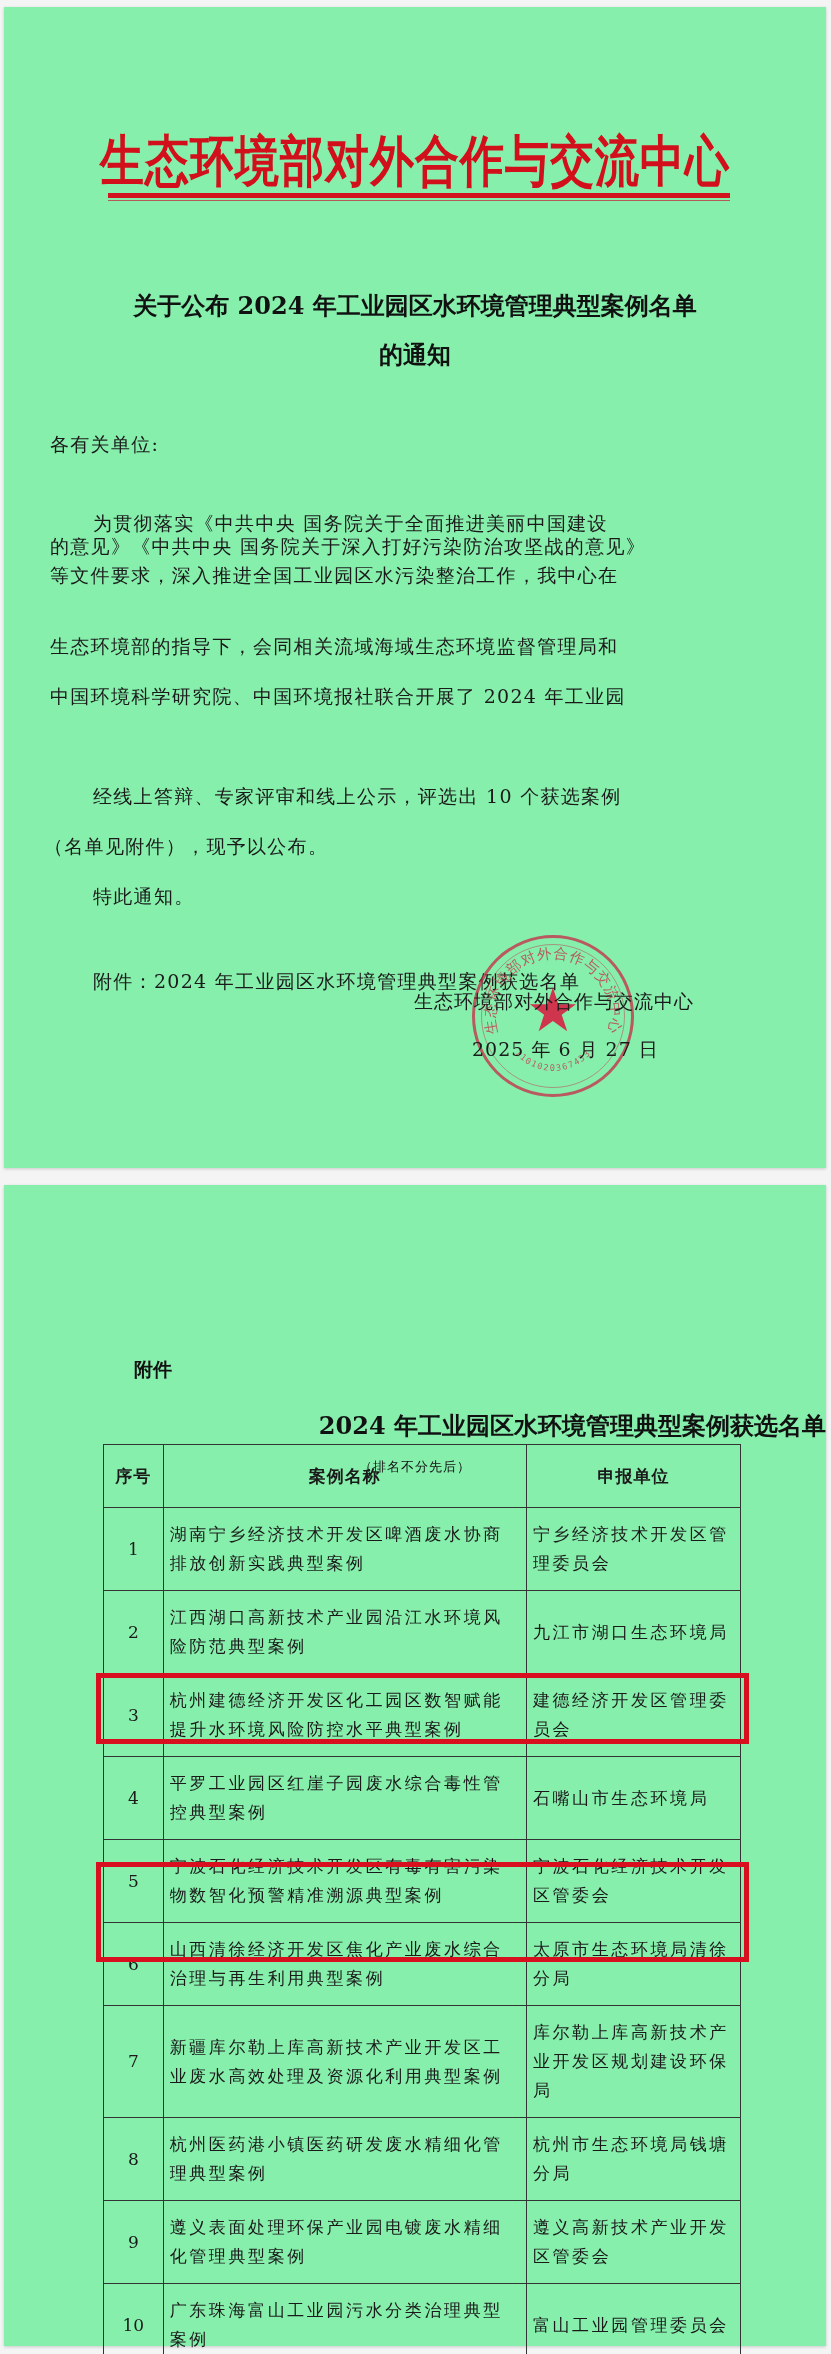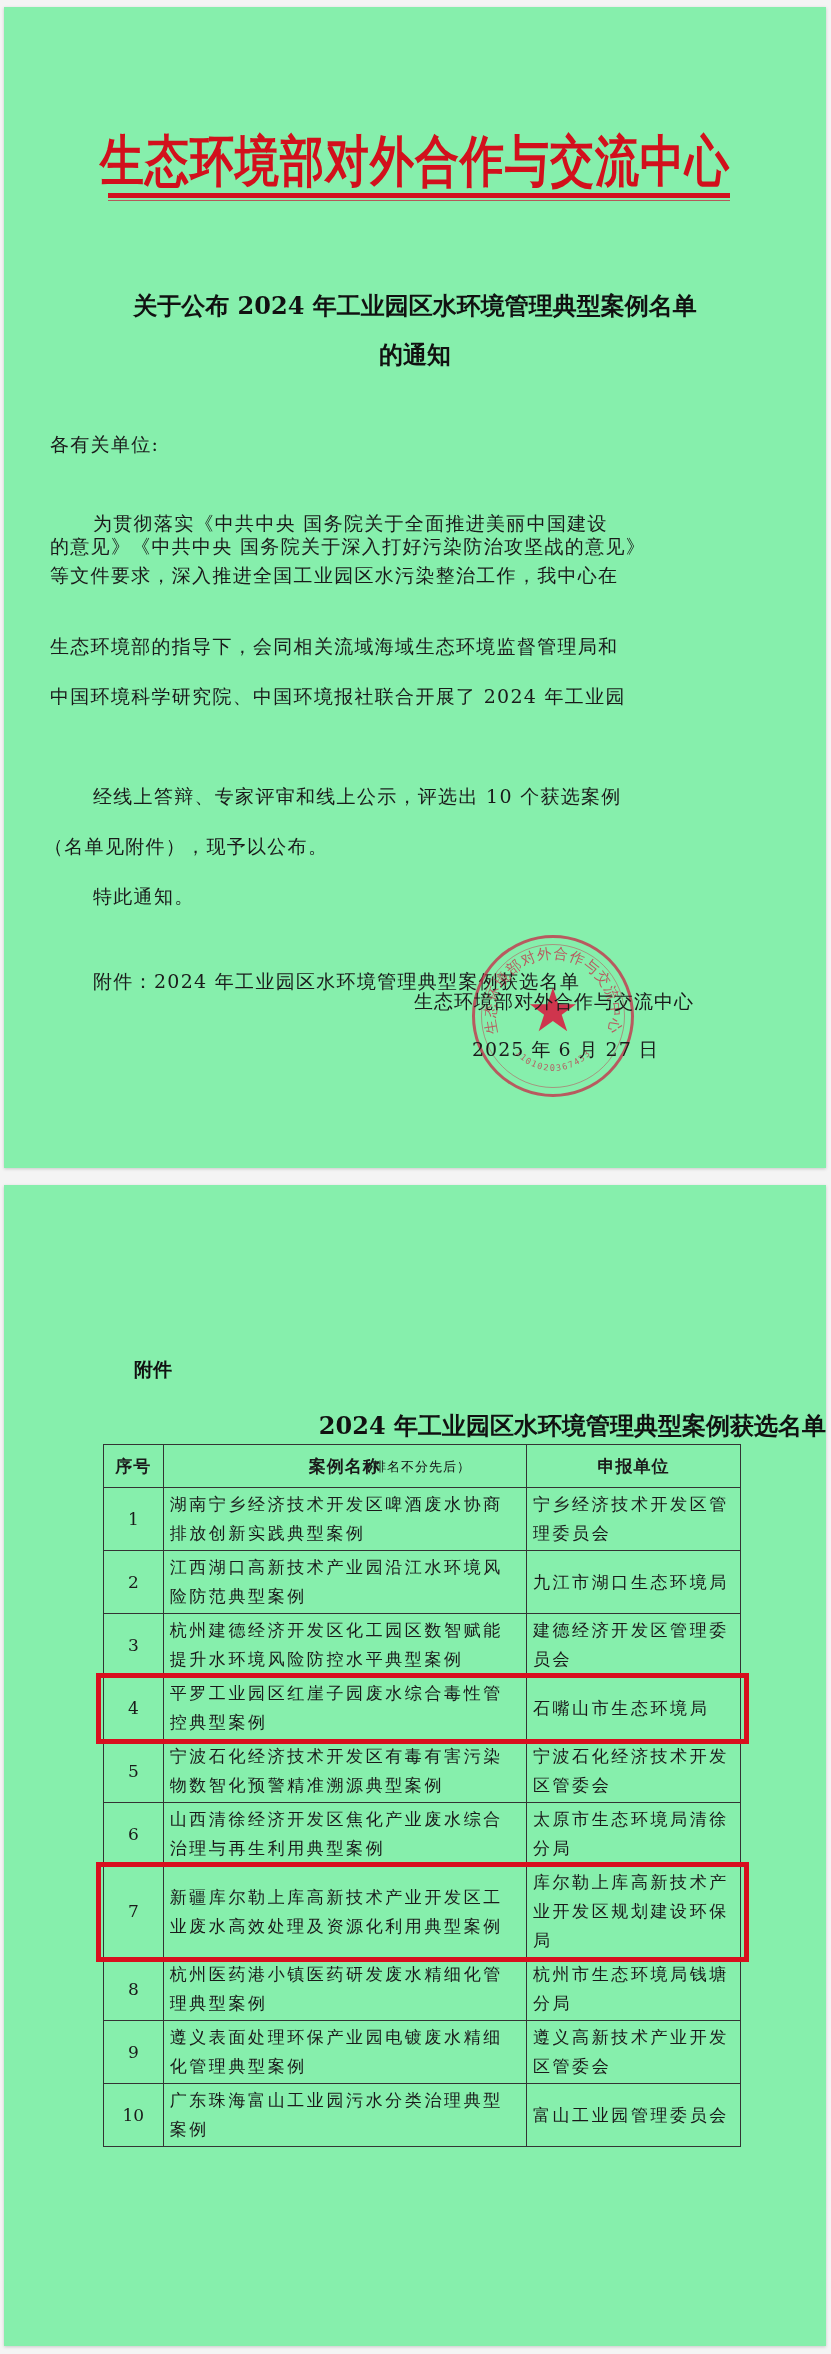--- a/index.html
+++ b/index.html
@@ -94,21 +94,21 @@
     position: absolute;
     left: 99px; top: 259px;
     border-collapse: collapse;
     width: 638px;
     font-size: 17px;
     letter-spacing: 2.6px;
     color: #1a1a1a;
   }
   table.cases th, table.cases td {
     border: 1.5px solid #333;
-    padding: 2px 6px;
+    padding: 12px 6px;
     vertical-align: middle;
     line-height: 29px;
   }
   table.cases th {
     height: 38px; font-weight: bold; text-align: center;
     font-family: "DejaVu Sans", "Liberation Sans", sans-serif;
     letter-spacing: 1px;
   }
   table.cases td.idx { text-align: center; width: 45px; letter-spacing: 0; }
   table.cases td.name { width: 340px; }

